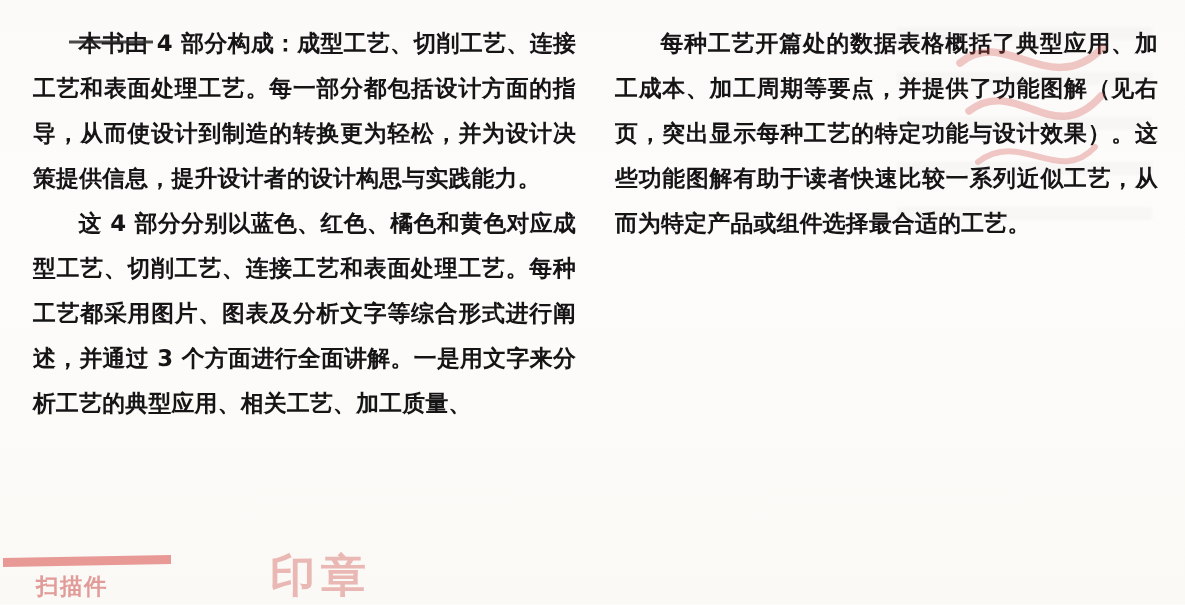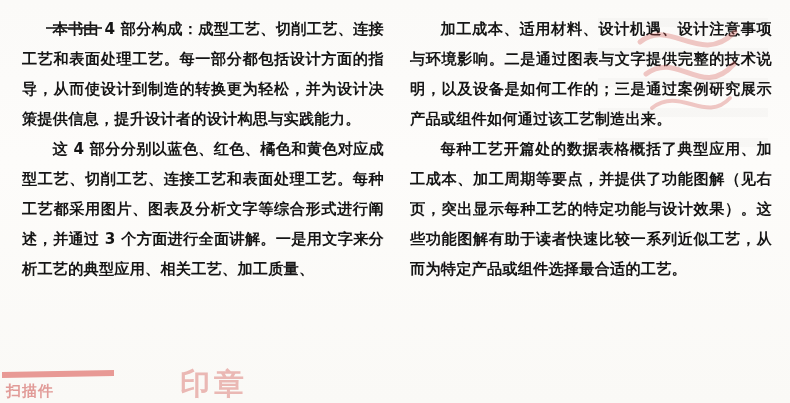--- a/index.html
+++ b/index.html
@@ -83,21 +83,21 @@
     left: 2px;
     bottom: 26px;
     width: 112px;
     height: 6px;
     background: #d94b46;
     opacity: 0.55;
     transform: skewY(-1deg);
   }
   .stamp-left .glyphs {
     position: absolute;
-    left: 6px;
+    left: 24px;
     bottom: 2px;
     font-size: 15px;
     font-weight: 700;
     color: #c9403c;
     opacity: 0.5;
     letter-spacing: 1px;
   }
 
   
   .stamp-mid {
@@ -152,21 +152,20 @@
 <div class="page">
 
   <div class="columns">
 
     <div class="col col-1">
       <p class="para">本书由 4 部分构成：成型工艺、切削工艺、连接工艺和表面处理工艺。每一部分都包括设计方面的指导，从而使设计到制造的转换更为轻松，并为设计决策提供信息，提升设计者的设计构思与实践能力。</p>
       <p class="para">这 4 部分分别以蓝色、红色、橘色和黄色对应成型工艺、切削工艺、连接工艺和表面处理工艺。每种工艺都采用图片、图表及分析文字等综合形式进行阐述，并通过 3 个方面进行全面讲解。一是用文字来分析工艺的典型应用、相关工艺、加工质量、</p>
     </div>
 
     <div class="col col-2">
-      <p class="para">加工成本、适用材料、设计机遇、设计注意事项与环境影响。二是通过图表与文字提供完整的技术说明，以及设备是如何工作的；三是通过案例研究展示产品或组件如何通过该工艺制造出来。</p>
       <p class="para">每种工艺开篇处的数据表格概括了典型应用、加工成本、加工周期等要点，并提供了功能图解（见右页，突出显示每种工艺的特定功能与设计效果）。这些功能图解有助于读者快速比较一系列近似工艺，从而为特定产品或组件选择最合适的工艺。</p>
     </div>
 
 
   </div>
 
   <div class="scan-strike"></div>
 
   <div class="ghost"></div>
 

